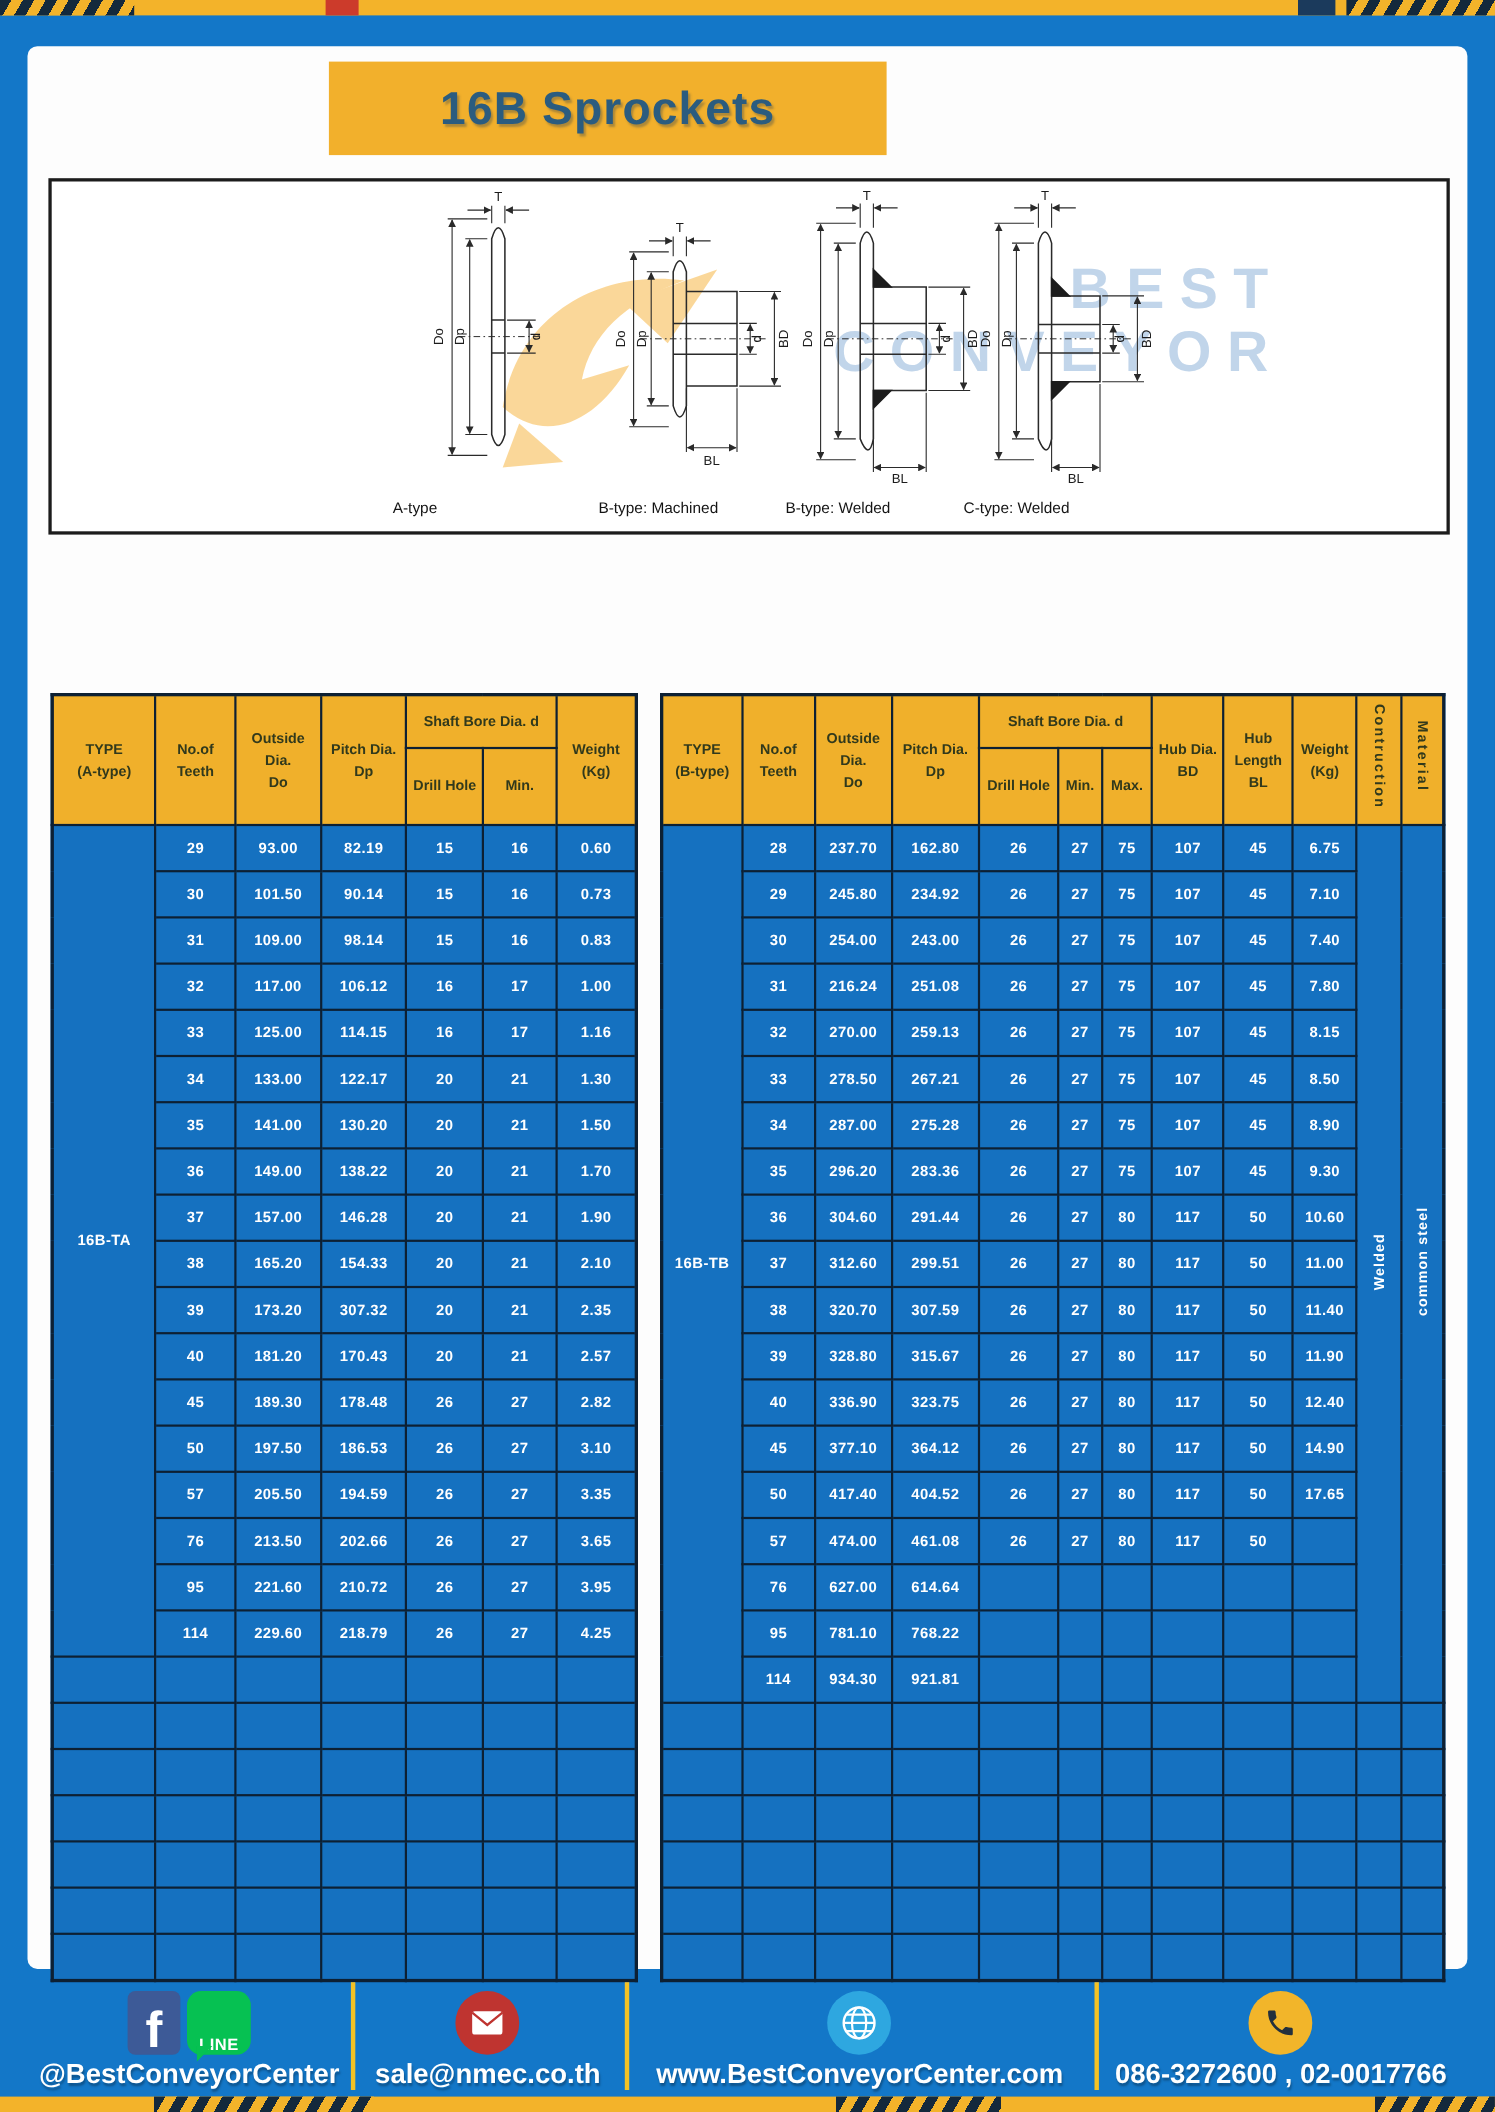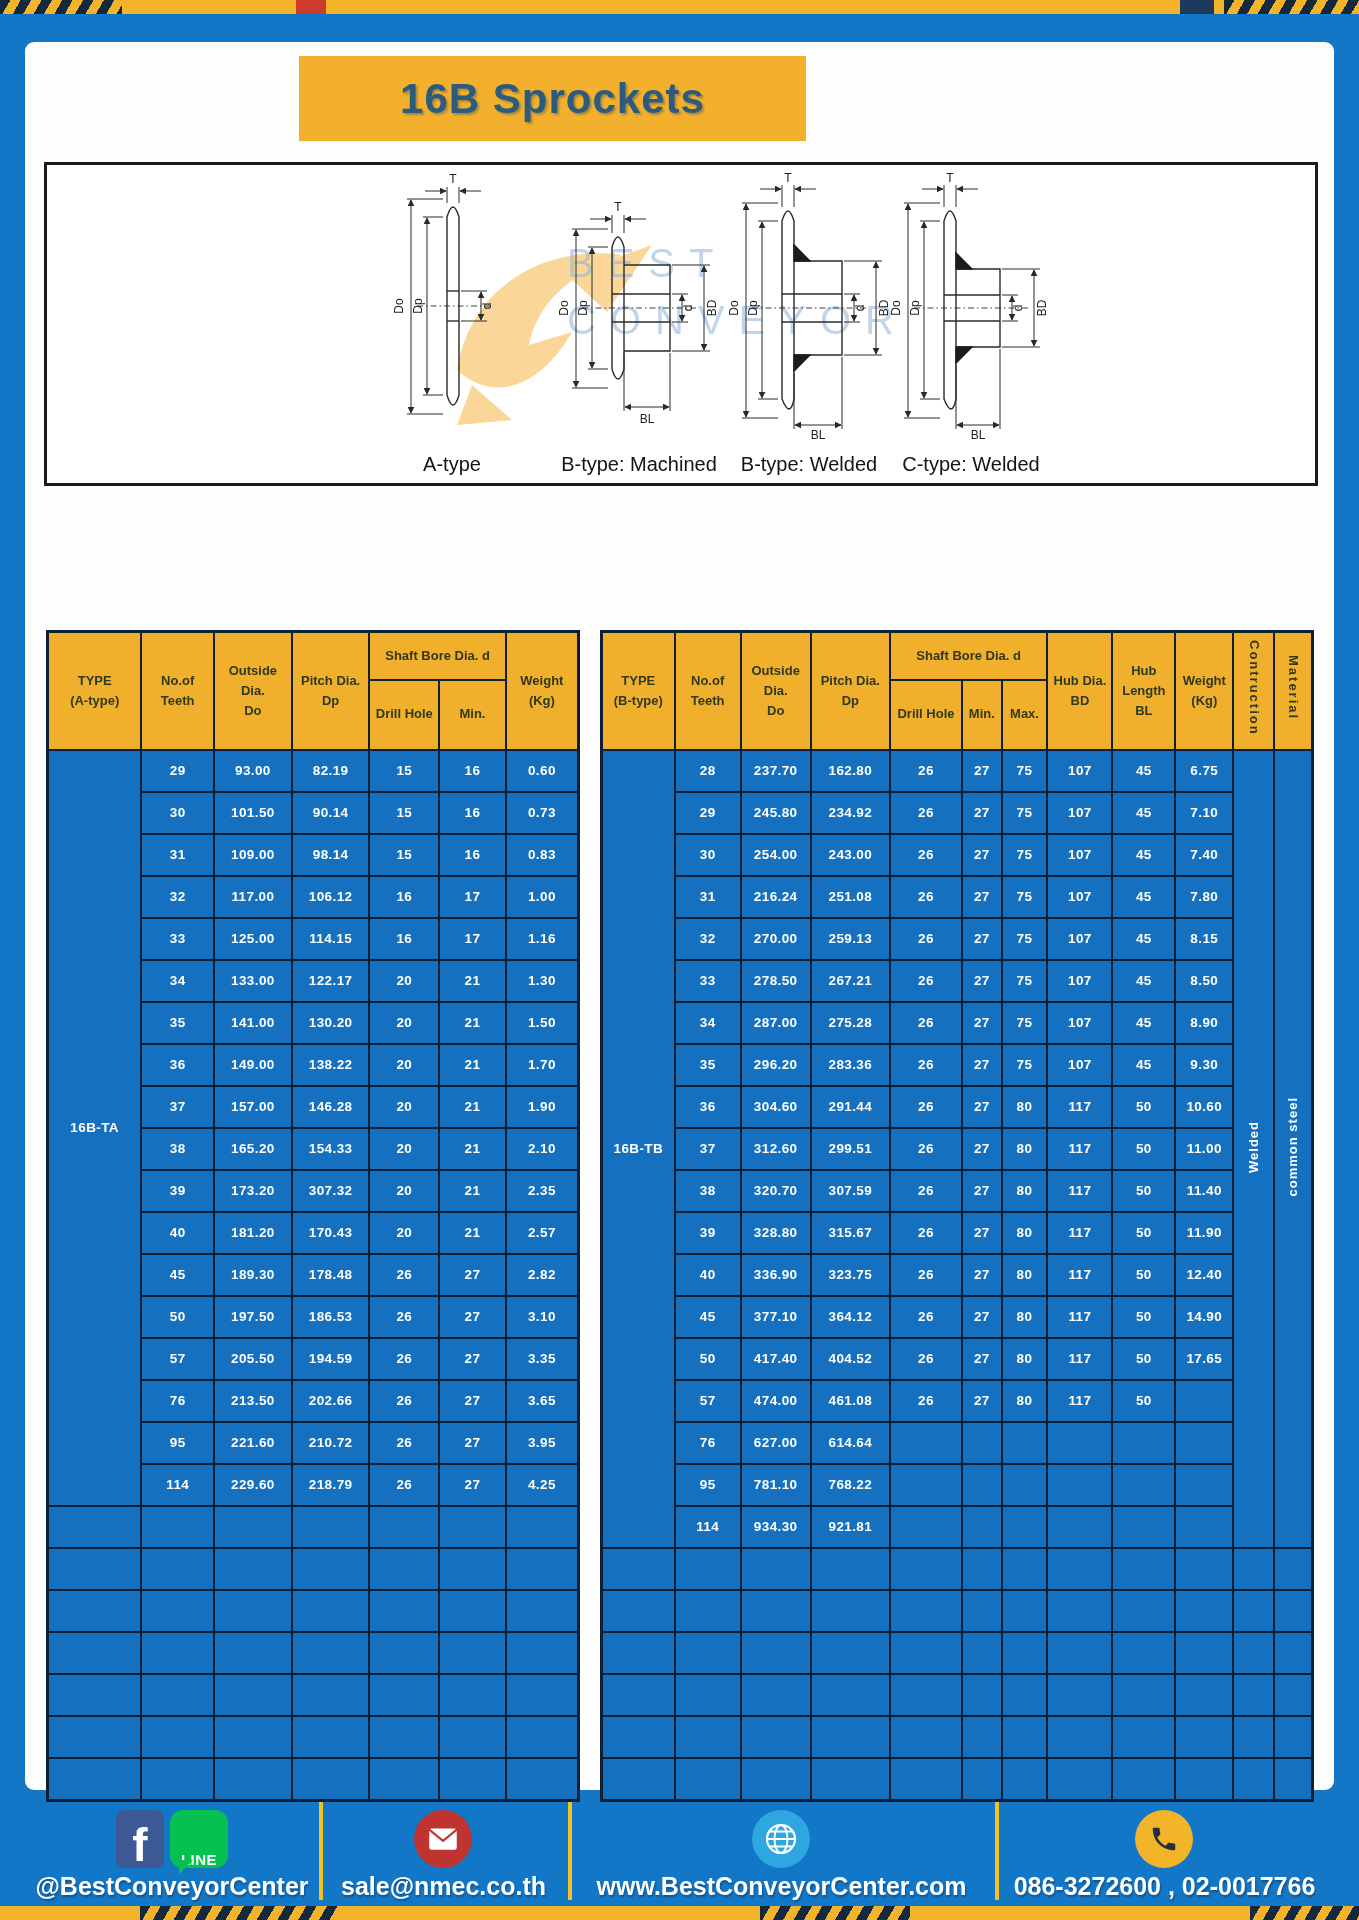--- a/index.html
+++ b/index.html
@@ -14,28 +14,28 @@
   
   .card{position:absolute;left:25px;top:42px;width:1309px;height:1748px;background:#fdfdfd;border-radius:9px;}
   
   .title-box{position:absolute;left:299px;top:56px;width:507px;height:85px;background:#f2b02c;
              display:flex;align-items:center;justify-content:center;}
   .title-box span{font-size:42px;font-weight:800;color:#2b5c7f;letter-spacing:1px;
                   text-shadow:2px 2px 2px rgba(40,60,80,.35);}
   
   .diagram{position:absolute;left:44px;top:162px;width:1274px;height:324px;background:#fff;
            border:3px solid #1c1c1c;box-sizing:border-box;}
-  .wm-text{position:absolute;left:520px;top:70px;width:600px;text-align:left;
-           font-weight:400;font-size:40px;line-height:57px;letter-spacing:14px;
+  .wm-text{position:absolute;left:520px;top:70px;width:600px;text-align:right;
+           font-weight:700;font-size:52px;line-height:57px;letter-spacing:14px;
            color:rgba(142,178,216,.55);pointer-events:none;}
   .wm-logo{position:absolute;left:370px;top:55px;opacity:.45;pointer-events:none;}
   .specs{position:absolute;left:20px;top:86px;}
   .spec-line{font-size:19px;font-weight:bold;color:#174e76;line-height:28px;white-space:pre;}
   .drawing{position:absolute;top:8px;}
-  .caption{position:absolute;top:288px;font-size:20px;color:#141414;text-align:center;width:190px;}
+  .caption{position:absolute;top:288px;font-size:14px;color:#141414;text-align:left;width:190px;}
   svg.tech line,svg.tech path,svg.tech rect{stroke:#2a2a2a;fill:none;stroke-width:1.4;}
   svg.tech .dim{stroke-width:1;}
   svg.tech .cl{stroke-dasharray:6 3 1.5 3;stroke-width:.9;}
   svg.tech text{font:12px "Liberation Sans",sans-serif;fill:#1c1c1c;stroke:none;}
   svg.tech .weld{fill:#1c1c1c;stroke:#1c1c1c;}
   
   .cat-table{position:absolute;border-collapse:collapse;table-layout:fixed;background:#1571c0;
              border:3px solid #0d2033;}
   .cat-table th{background:#f0b02b;border:2px solid #0d2033;font-weight:bold;font-size:13px;
                 line-height:1.55;color:#31391c;white-space:pre-line;padding:0 2px;text-align:center;}

